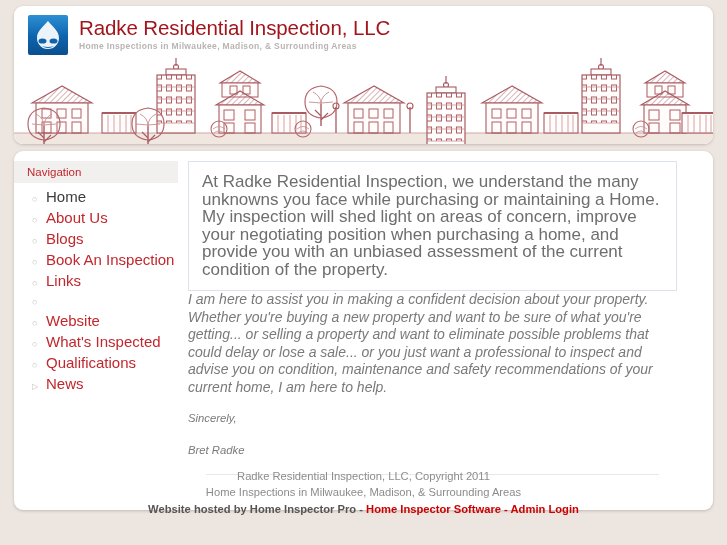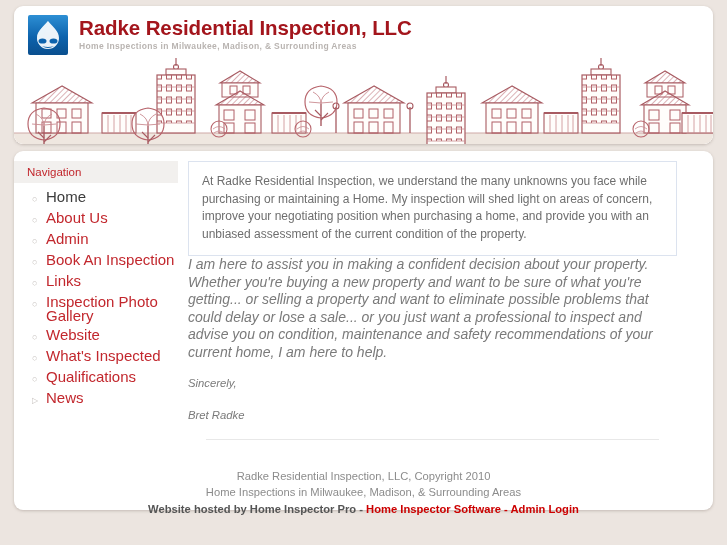--- a/index.html
+++ b/index.html
@@ -48,21 +48,21 @@
     overflow: hidden;
   }
   .logo svg { display:block; }
   .brand-text {
     margin-left: 11px;
     padding-top: 1px;
   }
   .site-title {
     color: #a3151c;
     font-size: 20.5px;
-    font-weight: bold;
+    font-weight: normal;
     line-height: 23px;
     letter-spacing: -0.1px;
     white-space: nowrap;
   }
   .site-slogan {
     color: #b9b4b1;
     font-size: 8.5px;
     line-height: 13px;
     letter-spacing: 0.35px;
     font-weight: bold;
@@ -144,21 +144,21 @@
     padding: 0 20px 0 10px;
     box-sizing: border-box;
   }
   .intro-box {
     border: 1px solid #dce3ef;
     padding: 11px 13px 12px 13px;
     box-sizing: border-box;
   }
   .intro-box p {
     margin: 0;
-    font-size: 12px;
+    font-size: 17px;
     line-height: 17.5px;
     color: #6e6e6e;
   }
   .section-title {
     font-size: 15px;
     font-weight: normal;
     color: #4a4a4a;
     margin: 20px 0 7px 0;
   }
   .body-italic {
@@ -335,39 +335,38 @@
         </li>
         <li>
           <div class="nav-row">
             <span class="bullet">○</span>
             <a class="nav-link">About Us</a>
           </div>
         </li>
         <li>
           <div class="nav-row">
             <span class="bullet">○</span>
-            <a class="nav-link">Admin</a>
+            <a class="nav-link">Blogs</a>
           </div>
         </li>
         <li>
           <div class="nav-row">
             <span class="bullet">○</span>
             <a class="nav-link">Book An Inspection</a>
           </div>
         </li>
         <li>
           <div class="nav-row">
             <span class="bullet">○</span>
             <a class="nav-link">Links</a>
           </div>
         </li>
         <li>
           <div class="nav-row">
             <span class="bullet">○</span>
-            <a class="nav-link">Inspection Photo Gallery</a>
           </div>
         </li>
         <li>
           <div class="nav-row">
             <span class="bullet">○</span>
             <a class="nav-link">Website</a>
           </div>
         </li>
         <li>
           <div class="nav-row">
@@ -397,20 +396,20 @@
 
       <p class="body-italic">I am here to assist you in making a confident decision about your property. Whether you're buying a new property and want to be sure of what you're getting... or selling a property and want to eliminate possible problems that could delay or lose a sale... or you just want a professional to inspect and advise you on condition, maintenance and safety recommendations of your current home, I am here to help.</p>
       <p class="sign-line">Sincerely,</p>
       <p class="sign-line">Bret Radke</p>
 
       <hr class="divider">
     </div>
   </div>
 
   <div class="footer" style="position:absolute; left:14px; right:14px; bottom:12px;">
-    <div class="footer-line">Radke Residential Inspection, LLC, Copyright 2010</div>
+    <div class="footer-line">Radke Residential Inspection, LLC, Copyright 2011</div>
     <div class="footer-line">Home Inspections in Milwaukee, Madison, &amp; Surrounding Areas</div>
     <div class="footer-line bold">
       <span>Website hosted by Home Inspector Pro - </span><a class="footer-link">Home Inspector Software</a><span class="footer-link"> - </span><a class="footer-link">Admin Login</a>
     </div>
   </div>
 
 </div>
 
 </body></html>

